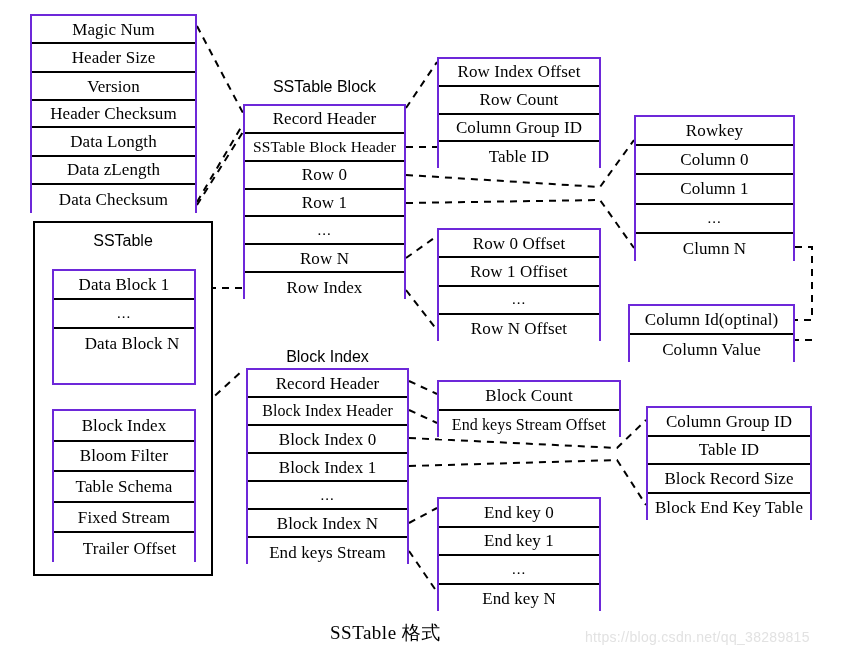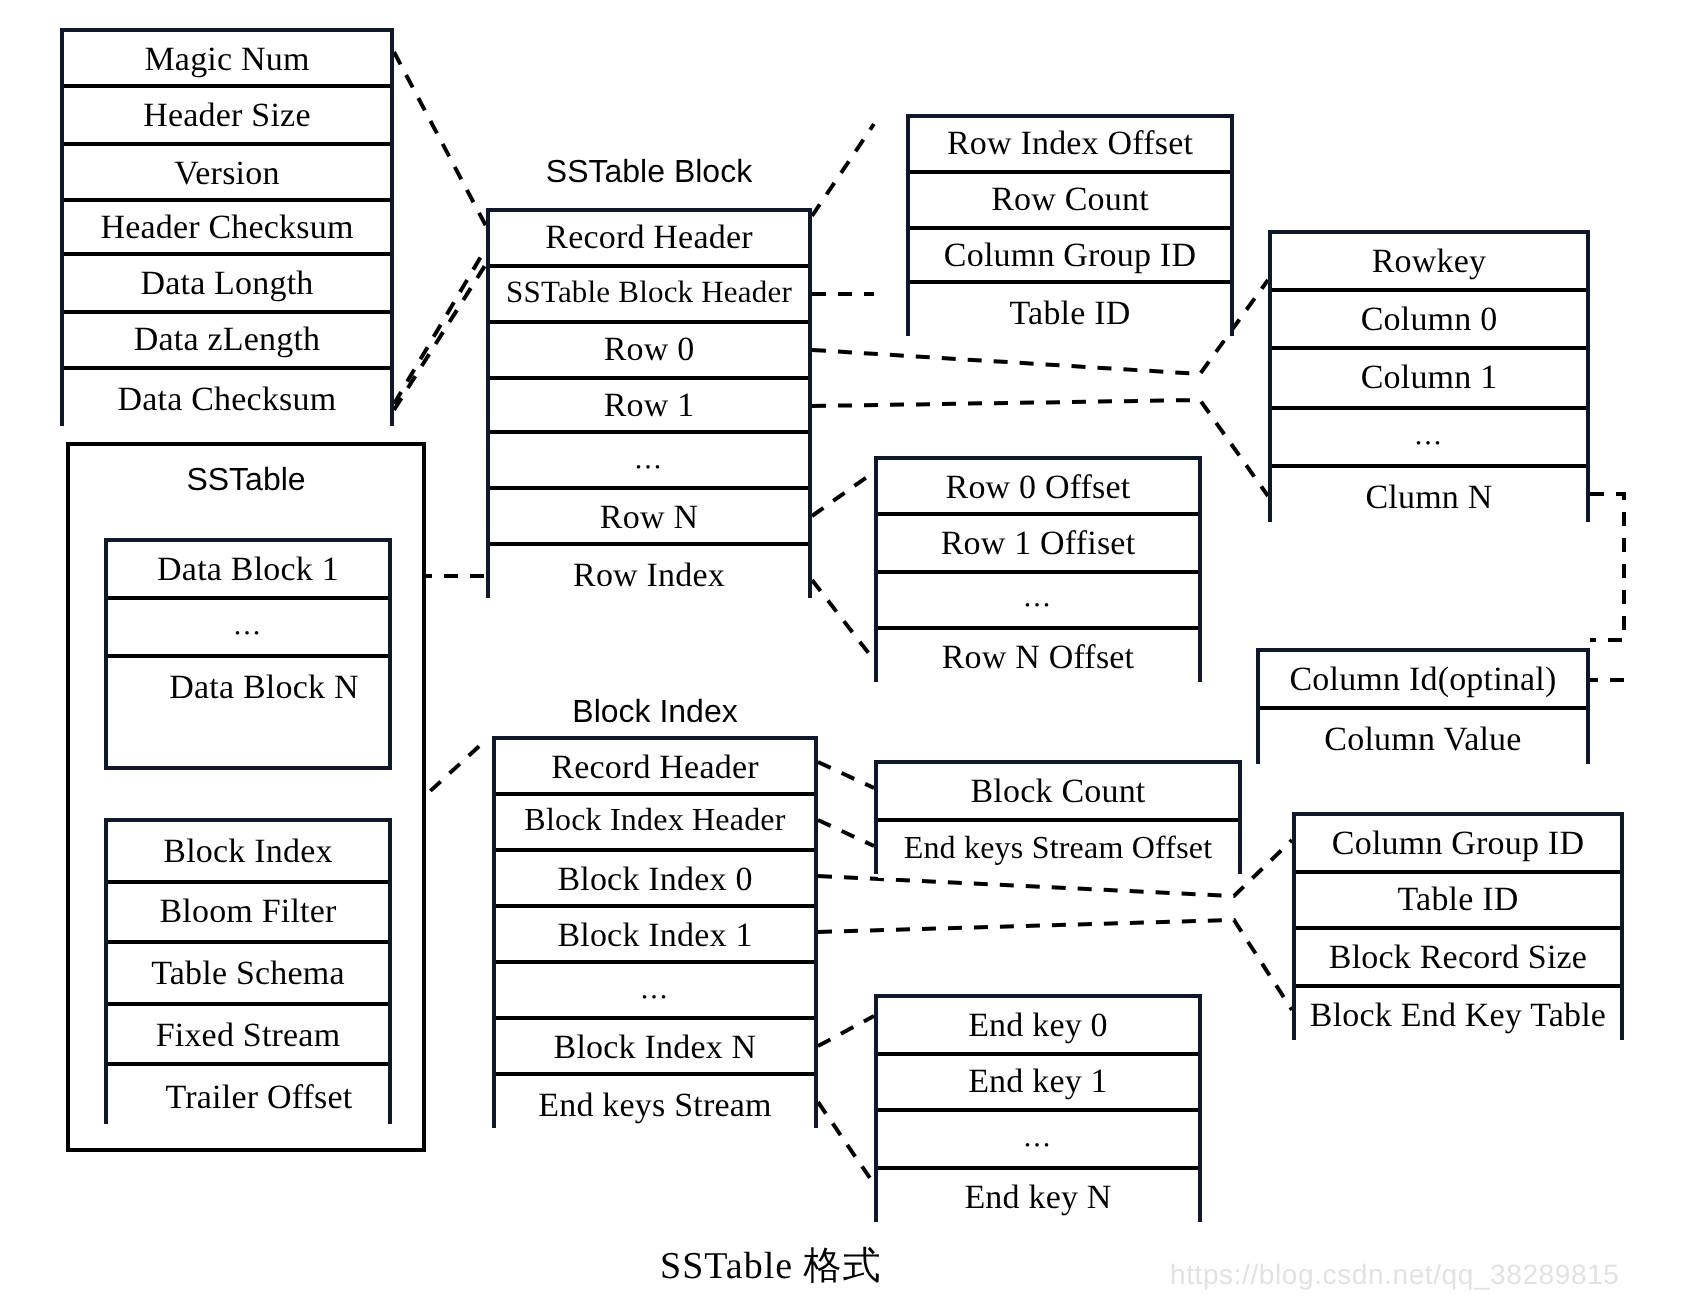--- a/index.html
+++ b/index.html
@@ -19,21 +19,21 @@
   svg.connectors {
     position: absolute;
     left: 0;
     top: 0;
     width: 843px;
     height: 656px;
     pointer-events: none;
   }
   .stack {
     position: absolute;
-    border: 2px solid #0f172a;
+    border: 2px solid #6d28d9;
     box-sizing: border-box;
     background: #fff;
   }
   .cell {
     box-sizing: border-box;
     border-bottom: 2px solid #000;
     display: flex;
     align-items: center;
     justify-content: center;
     font-size: 17px;
@@ -147,21 +147,21 @@
   <div class="stack" style="left:243px; top:104px; width:163px; height:195px;">
     <div class="cell" style="height:27.86px;">Record Header</div>
     <div class="cell" style="height:27.86px; font-size:15.5px;">SSTable Block Header</div>
     <div class="cell" style="height:27.86px;">Row 0</div>
     <div class="cell" style="height:27.86px;">Row 1</div>
     <div class="cell ellipsis" style="height:27.86px;">...</div>
     <div class="cell" style="height:27.86px;">Row N</div>
     <div class="cell" style="height:27.84px;">Row Index</div>
   </div>
 
-  <div class="stack" style="left:437px; top:57px; width:164px; height:111px;margin-left:16px;">
+  <div class="stack" style="left:437px; top:57px; width:164px; height:111px;">
     <div class="cell" style="height:27.75px;">Row Index Offset</div>
     <div class="cell" style="height:27.75px;">Row Count</div>
     <div class="cell" style="height:27.75px;">Column Group ID</div>
     <div class="cell" style="height:27.75px;">Table ID</div>
   </div>
 
   <div class="stack" style="left:437px; top:228px; width:164px; height:113px;">
     <div class="cell" style="height:28.25px;">Row 0 Offset</div>
     <div class="cell" style="height:28.25px;">Row 1 Offiset</div>
     <div class="cell ellipsis" style="height:28.25px;">...</div>
@@ -169,21 +169,21 @@
   </div>
 
   <div class="stack" style="left:634px; top:115px; width:161px; height:146px;">
     <div class="cell" style="height:29.2px;">Rowkey</div>
     <div class="cell" style="height:29.2px;">Column 0</div>
     <div class="cell" style="height:29.2px;">Column 1</div>
     <div class="cell ellipsis" style="height:29.2px;">...</div>
     <div class="cell" style="height:29.2px;">Clumn N</div>
   </div>
 
-  <div class="stack" style="left:628px; top:304px; width:167px; height:58px;margin-top:20px;">
+  <div class="stack" style="left:628px; top:304px; width:167px; height:58px;">
     <div class="cell" style="height:29px;">Column Id(optinal)</div>
     <div class="cell" style="height:29px;">Column Value</div>
   </div>
 
   <div class="group-title" style="left:246px; top:348px; width:163px;">Block Index</div>
   <div class="stack" style="left:246px; top:368px; width:163px; height:196px;">
     <div class="cell" style="height:28px;">Record Header</div>
     <div class="cell" style="height:28px; font-size:16px;">Block Index Header</div>
     <div class="cell" style="height:28px;">Block Index 0</div>
     <div class="cell" style="height:28px;">Block Index 1</div>

